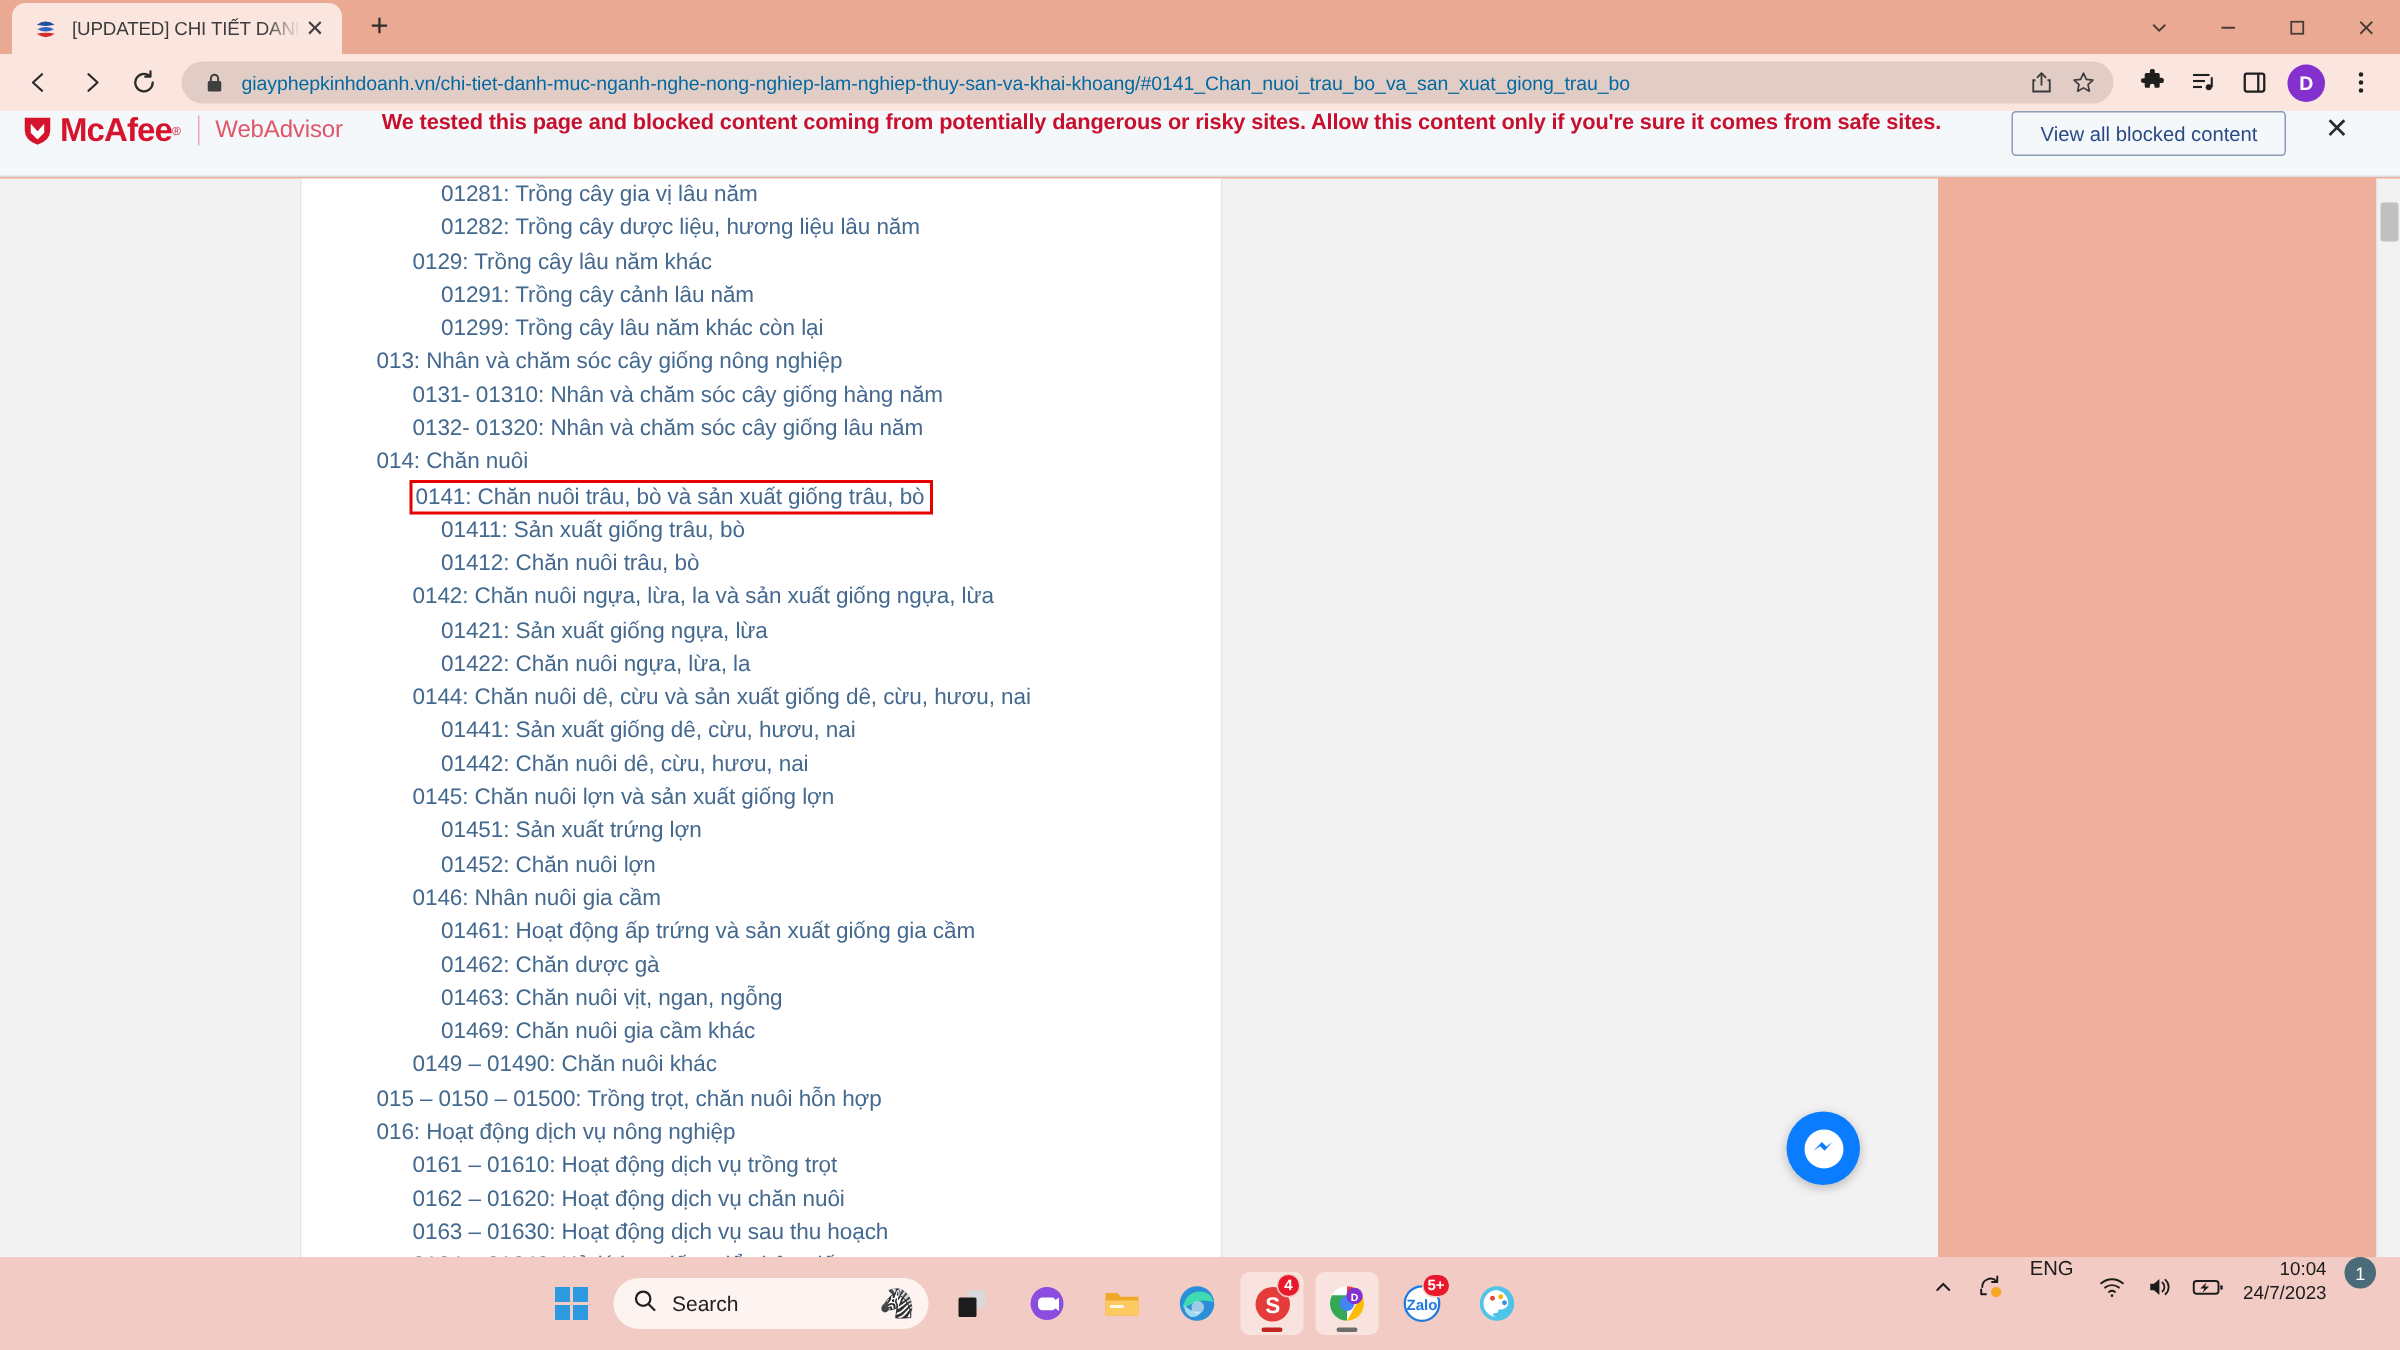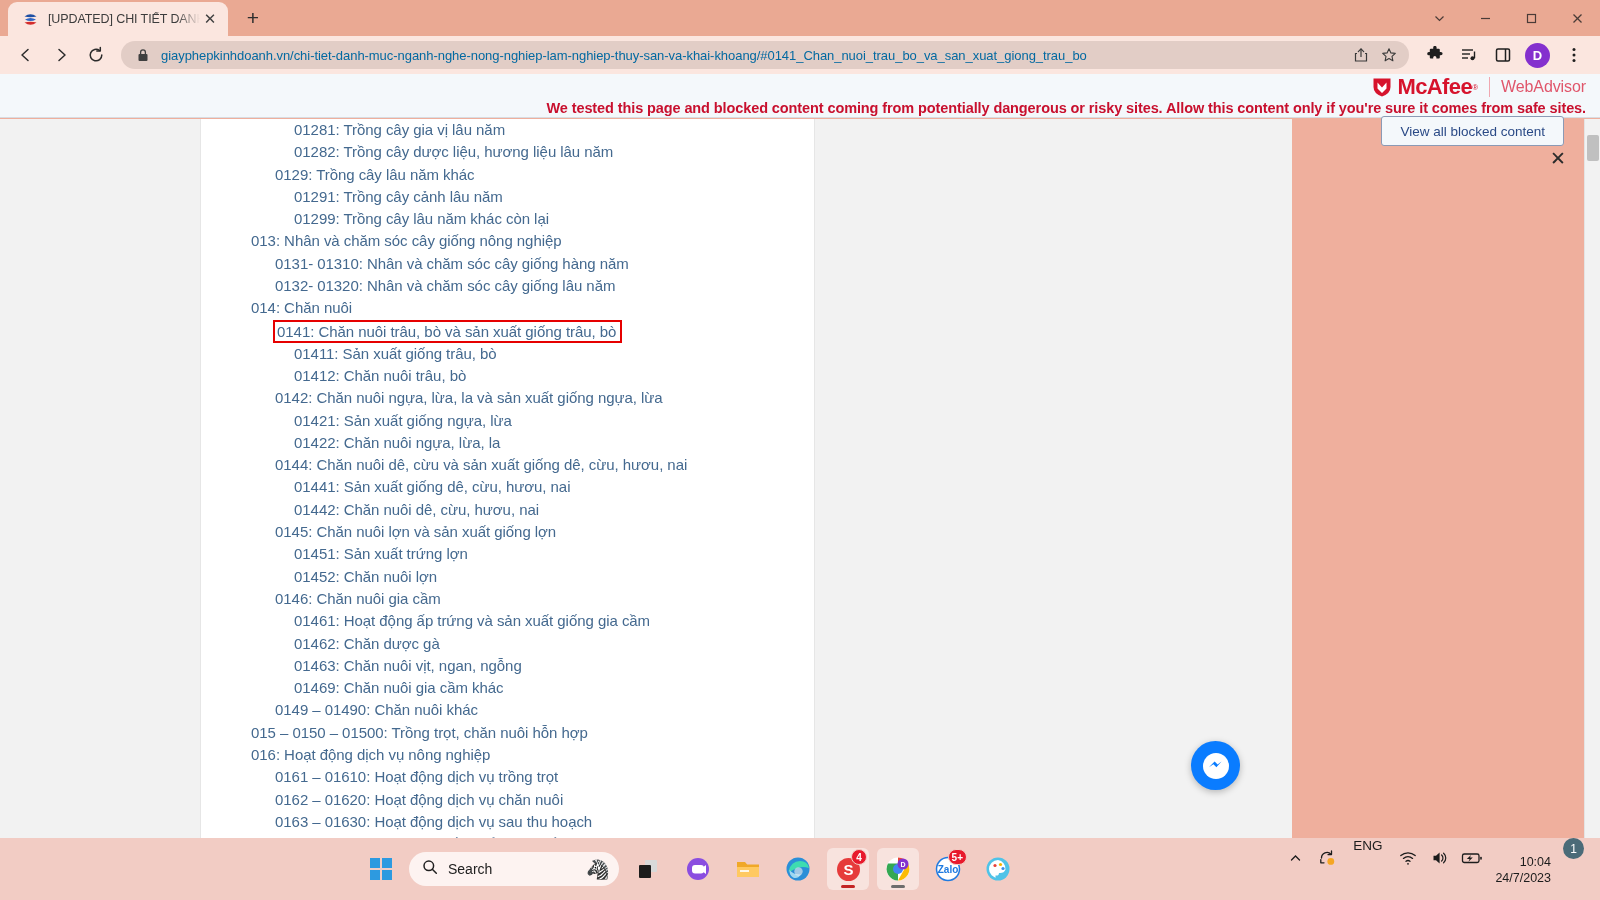--- a/index.html
+++ b/index.html
@@ -131,23 +131,22 @@
     display: flex; align-items: center; justify-content: center;
     margin: 0 6px;
   }
 
   
   #mcafee {
     position: absolute; left: 0; top: 74px;
     width: 1600px; height: 44px;
     background: #f4f8fb;
     border-bottom: 1px solid #d8dde2;
-    display: flex; align-items: flex-end;
+    display: flex; align-items: flex-start;
     padding: 0 14px;
-    flex-direction: column;
   }
   #mcafee-logo { display: flex; align-items: center; flex: 0 0 auto; }
   .mc-shield { width: 22px; height: 22px; margin-right: 4px; }
   #mcafee-word {
     font-size: 22px; font-weight: bold; color: #d6132c;
     letter-spacing: -0.6px;
   }
   #mcafee-tm { font-size: 8px; color: #d6132c; vertical-align: super; }
   #mcafee-div {
     width: 1px; height: 20px; background: #f0a7b0;
@@ -318,21 +317,20 @@
   #lang {
     font-size: 13.5px; color: #1c1c1c;
     padding: 0 9px;
   }
   #clock {
     display: flex; flex-direction: column;
     align-items: flex-end; justify-content: center;
     font-size: 12.5px; color: #1c1c1c;
     line-height: 16px;
     padding: 0 10px 0 6px;
-    margin-top: 16px;
   }
   #notif-badge {
     width: 21px; height: 21px;
     border-radius: 50%;
     background: #4b6b78;
     color: #fff;
     font-size: 12px;
     display: flex; align-items: center; justify-content: center;
     margin-right: 6px;
   }
@@ -484,21 +482,21 @@
           <div class="row lvl2">01412: Chăn nuôi trâu, bò</div>
           <div class="row lvl1">0142: Chăn nuôi ngựa, lừa, la và sản xuất giống ngựa, lừa</div>
           <div class="row lvl2">01421: Sản xuất giống ngựa, lừa</div>
           <div class="row lvl2">01422: Chăn nuôi ngựa, lừa, la</div>
           <div class="row lvl1">0144: Chăn nuôi dê, cừu và sản xuất giống dê, cừu, hươu, nai</div>
           <div class="row lvl2">01441: Sản xuất giống dê, cừu, hươu, nai</div>
           <div class="row lvl2">01442: Chăn nuôi dê, cừu, hươu, nai</div>
           <div class="row lvl1">0145: Chăn nuôi lợn và sản xuất giống lợn</div>
           <div class="row lvl2">01451: Sản xuất trứng lợn</div>
           <div class="row lvl2">01452: Chăn nuôi lợn</div>
-          <div class="row lvl1">0146: Chăn nuôi gia cầm</div>
+          <div class="row lvl1">0146: Nhân nuôi gia cầm</div>
           <div class="row lvl2">01461: Hoạt động ấp trứng và sản xuất giống gia cầm</div>
           <div class="row lvl2">01462: Chăn dược gà</div>
           <div class="row lvl2">01463: Chăn nuôi vịt, ngan, ngỗng</div>
           <div class="row lvl2">01469: Chăn nuôi gia cầm khác</div>
           <div class="row lvl1">0149 – 01490: Chăn nuôi khác</div>
           <div class="row lvl0">015 – 0150 – 01500: Trồng trọt, chăn nuôi hỗn hợp</div>
           <div class="row lvl0">016: Hoạt động dịch vụ nông nghiệp</div>
           <div class="row lvl1">0161 – 01610: Hoạt động dịch vụ trồng trọt</div>
           <div class="row lvl1">0162 – 01620: Hoạt động dịch vụ chăn nuôi</div>
           <div class="row lvl1">0163 – 01630: Hoạt động dịch vụ sau thu hoạch</div>

